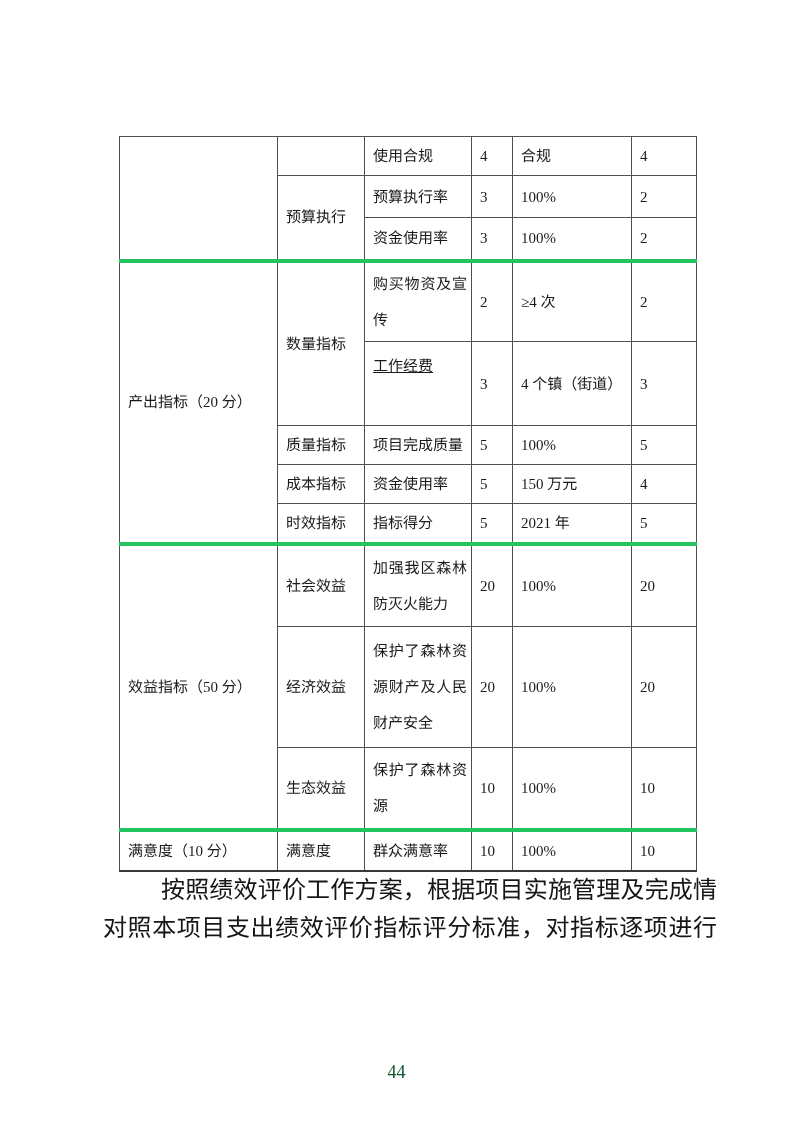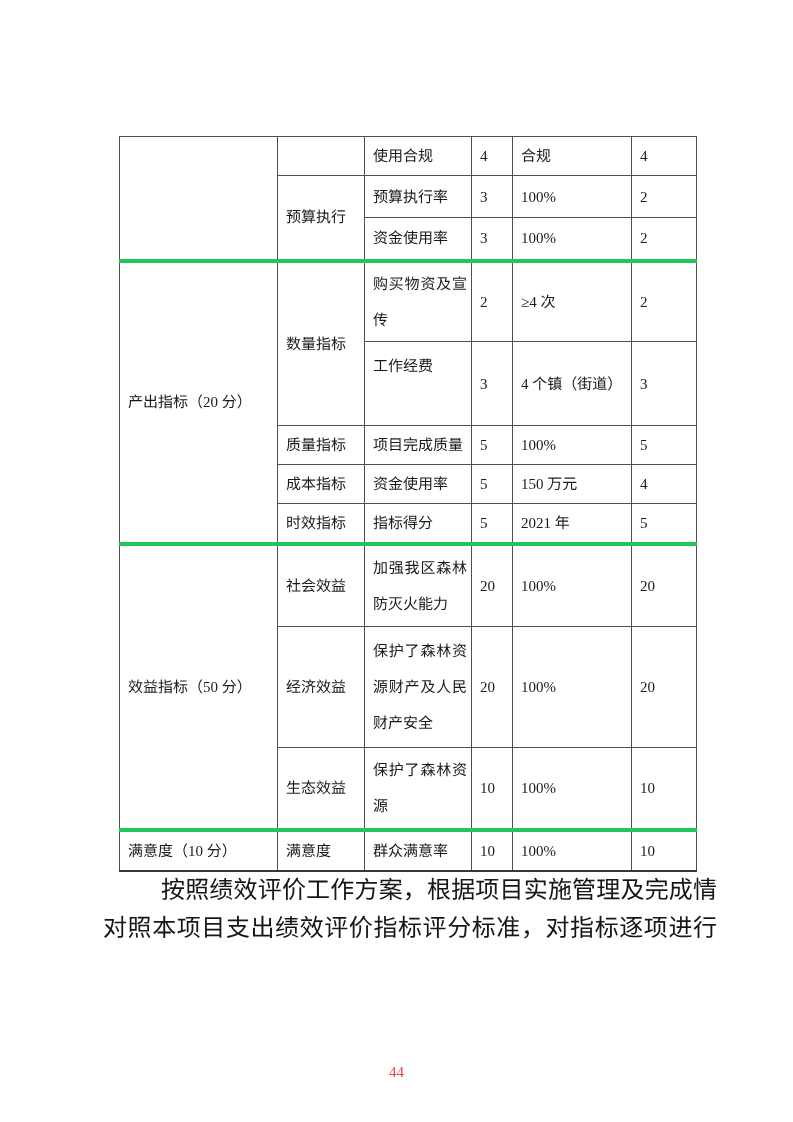--- a/index.html
+++ b/index.html
@@ -29,21 +29,21 @@
     font-size: 15px;
     line-height: 36px;
     vertical-align: middle;
     overflow: hidden;
     text-align: left;
   }
   .tbl .c1, .tbl .c2, .tbl .c4, .tbl .c5, .tbl .c6 { white-space: nowrap; }
   .tbl .c3 { text-align: justify; }
   tr.sec > td { border-top: 4px solid #22c55e; }
   tr.last > td { border-bottom: 2px solid #383838; }
-  td.topcell { vertical-align: top; padding-top: 6px; }
+  td.topcell { vertical-align: top; padding-top: 6px; text-decoration: underline; }
 
   .h37  { height: 37px; }
   .h42  { height: 42px; }
   .h43  { height: 43px; }
   .h81  { height: 81px; }
   .h84  { height: 84px; }
   .h39  { height: 39px; }
   .h40  { height: 40px; }
   .h82  { height: 82px; }
   .h121 { height: 121px; }
@@ -68,23 +68,23 @@
   }
   .pline.indent { text-indent: 58px; }
 
   
   .pagenum {
     position: absolute;
     top: 1024px;
     left: 0;
     width: 793px;
     text-align: center;
-    font-size: 15px;
+    font-size: 18px;
     line-height: 16px;
-    color: #ef4444;
+    color: #14532d;
   }
 </style>
 </head>
 <body>
 
 <div class="page">
 
   <table class="tbl">
     <colgroup>
       <col style="width:158px">

